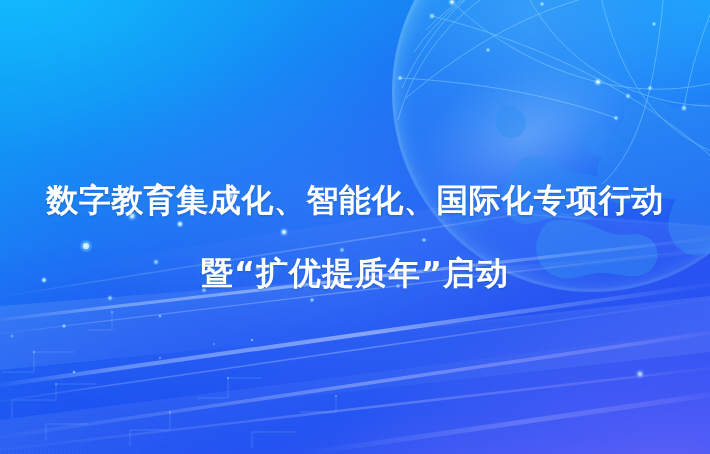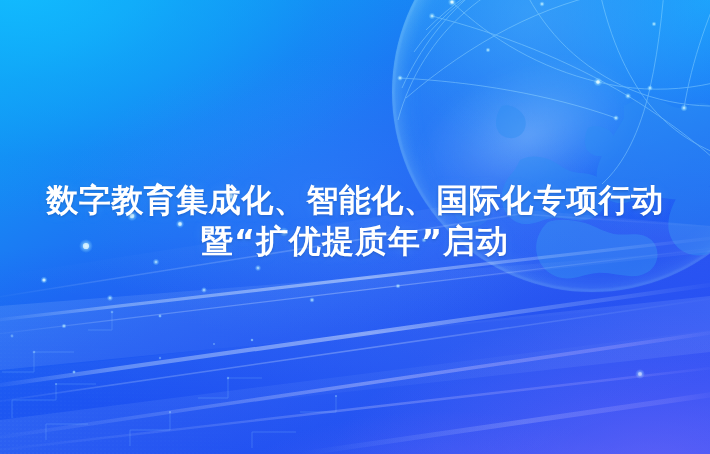--- a/index.html
+++ b/index.html
@@ -133,21 +133,21 @@
     color: #ffffff;
     font-size: 32px;
     font-weight: bold;
     line-height: 41px;
     letter-spacing: 0.5px;
     white-space: nowrap;
     text-shadow:
       0 1px 3px rgba(10,60,150,0.42),
       0 0 10px rgba(120,200,255,0.22);
   }
-  .title-line.l2 { letter-spacing: 1px; }
+  .title-line.l2 { letter-spacing: 1px; margin-top: 32px; }
 </style>
 </head>
 <body>
 
 <div id="banner">
 
   <div class="layer bg-base"></div>
   <div class="layer bg-corner-cyan"></div>
   <div class="layer bg-corner-cyan-tr"></div>
   <div class="layer bg-deep-bottom"></div>

